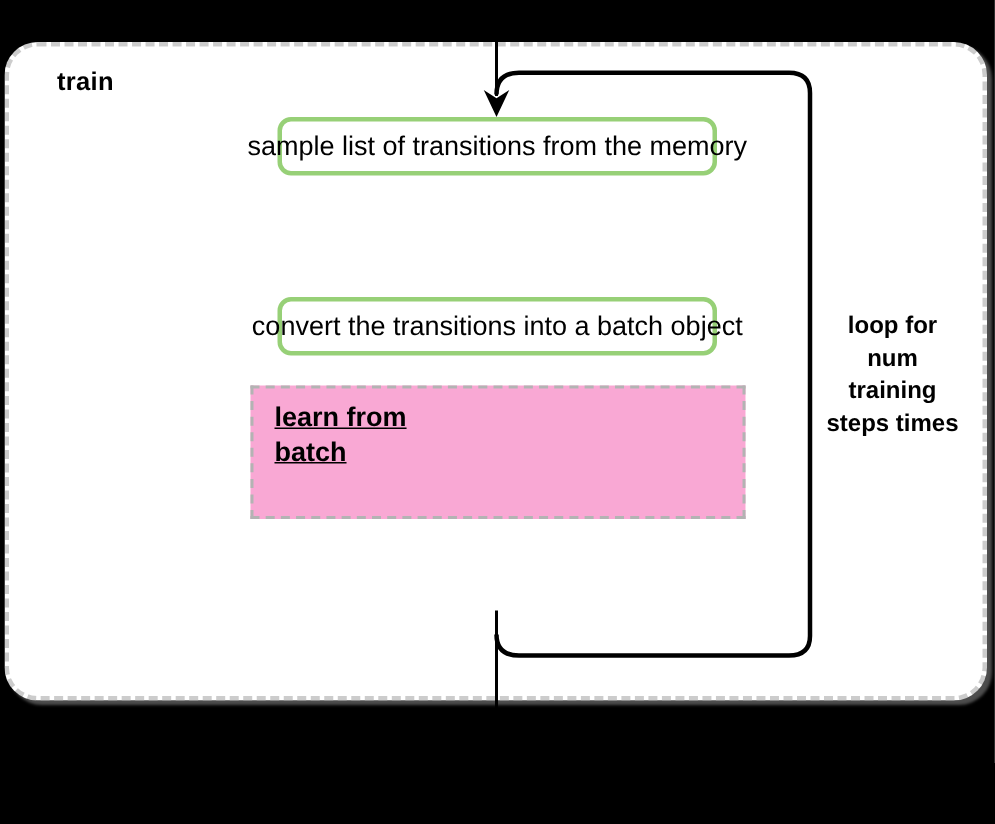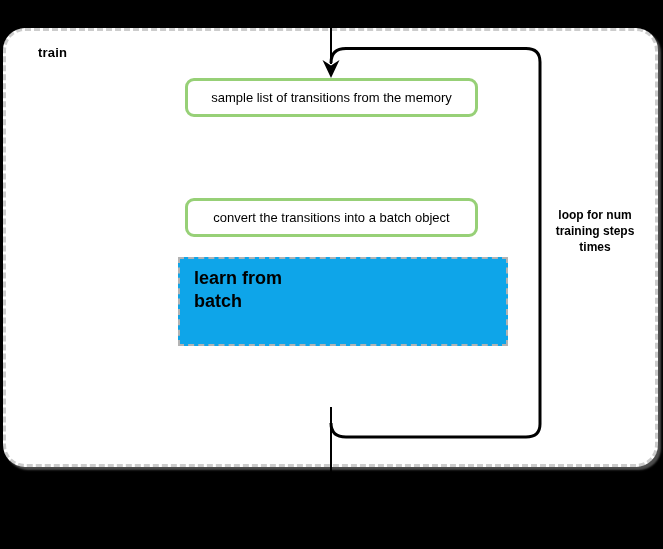--- a/index.html
+++ b/index.html
@@ -6,42 +6,42 @@
   .stage{
     position:relative;width:663px;height:549px;background:#000;overflow:hidden;
     font-family:"Liberation Sans",sans-serif;color:#000;
   }
   .train-group{
     position:absolute;left:3px;top:28px;width:655px;height:439px;box-sizing:border-box;
     background:#fff;border:3px dashed #ccc;border-radius:22px;
     box-shadow:3px 3px 2px rgba(170,170,170,.45);
   }
   .train-label{
-    position:absolute;left:38px;top:45px;font-size:13px;font-weight:bold;letter-spacing:.2px;
+    position:absolute;left:38px;top:45px;font-size:17px;font-weight:bold;letter-spacing:.2px;
   }
   .step{
     position:absolute;left:185px;width:293px;height:39px;box-sizing:border-box;
     background:#fff;border:3px solid #97d077;border-radius:9px;
     display:flex;align-items:center;justify-content:center;
-    font-size:13px;white-space:nowrap;
+    font-size:18px;white-space:nowrap;
   }
   .step.s1{top:78px;}
   .step.s2{top:138px;}
   .step.s3{top:198px;}
   .step.s4{top:367px;height:40px;}
   .subprocess{
-    position:absolute;left:178px;top:257px;width:330px;height:89px;box-sizing:border-box;
-    background:#0ea5e9;border:2px dashed #b3b3b3;
+    position:absolute;left:167px;top:257px;width:330px;height:89px;box-sizing:border-box;
+    background:#f9a8d4;border:2px dashed #b3b3b3;text-decoration:underline;
   }
   .subprocess .sub-label{
     margin:8px 0 0 14px;width:112px;font-size:18px;font-weight:bold;line-height:23px;
   }
   .loop-annotation{
     position:absolute;left:547px;top:207px;width:96px;text-align:center;
-    font-size:12px;font-weight:bold;line-height:1.35;
+    font-size:16px;font-weight:bold;line-height:1.35;
   }
   svg.flow-overlay{position:absolute;left:0;top:0;pointer-events:none;}
 </style>
 </head>
 <body>
 
 <div class="stage">
 
   <div class="train-group"></div>
 

